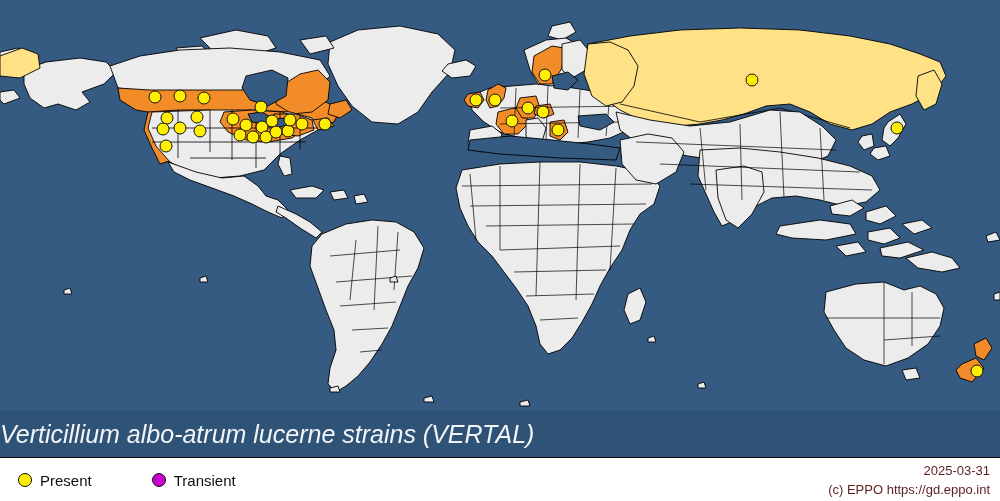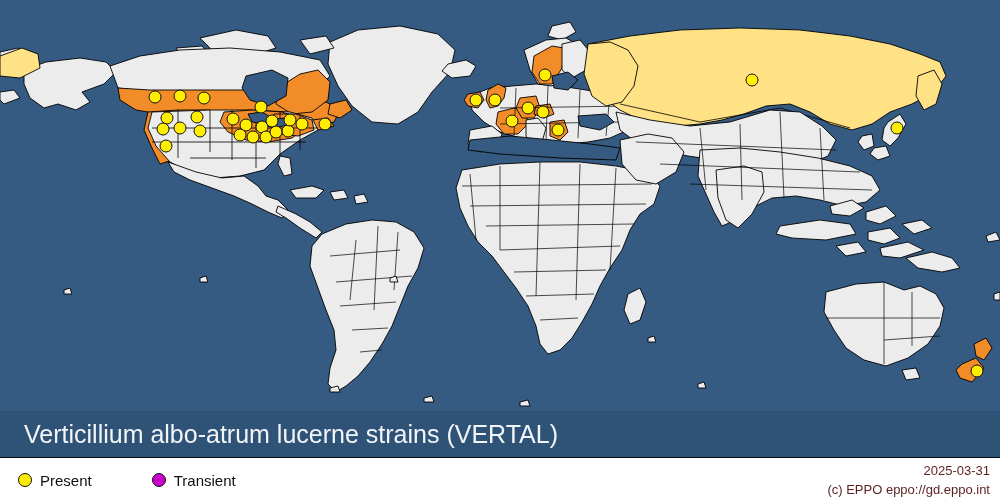--- a/index.html
+++ b/index.html
@@ -12,22 +12,22 @@
 
   
   .marker{position:absolute;width:13px;height:13px;border-radius:50%;
           border:1.6px solid #111;box-sizing:border-box;
           transform:translate(-50%,-50%);}
   .marker.present{background:#ffee00;}
 
   
   #title-bar{position:absolute;left:0;top:411px;width:1000px;height:46px;
              background:#2f5277;color:#ffffff;display:flex;align-items:center;}
-  #title-text{font-size:25px;line-height:27px;padding-left:24px;letter-spacing:0px;
-              white-space:nowrap;color:#f2f5f8;}
+  #title-text{font-size:25px;line-height:27px;padding-left:0;letter-spacing:0px;
+              white-space:nowrap;color:#f2f5f8;font-style:italic;}
 
   
   #legend-bar{position:absolute;left:0;top:457px;width:1000px;height:44px;
               background:#ffffff;border-top:1.5px solid #0a0a0a;}
   #legend-items{position:absolute;left:18px;top:0;height:44px;display:flex;align-items:center;}
   .legend-entry{display:flex;align-items:center;margin-right:60px;}
   .legend-dot{width:14px;height:14px;border-radius:50%;border:1.6px solid #111;
               box-sizing:border-box;margin-right:8px;}
   .legend-dot.present{background:#ffee00;}
   .legend-dot.transient{background:#cc00cc;}
@@ -189,16 +189,16 @@
         <span class="legend-dot present"></span>
         <span class="legend-label">Present</span>
       </div>
       <div class="legend-entry">
         <span class="legend-dot transient"></span>
         <span class="legend-label">Transient</span>
       </div>
     </div>
     <div id="credits">
       <span id="credit-date">2025-03-31</span>
-      <span id="credit-source">(c) EPPO eppo://gd.eppo.int</span>
+      <span id="credit-source">(c) EPPO https://gd.eppo.int</span>
     </div>
   </div>
 </div>
 
 </body></html>

